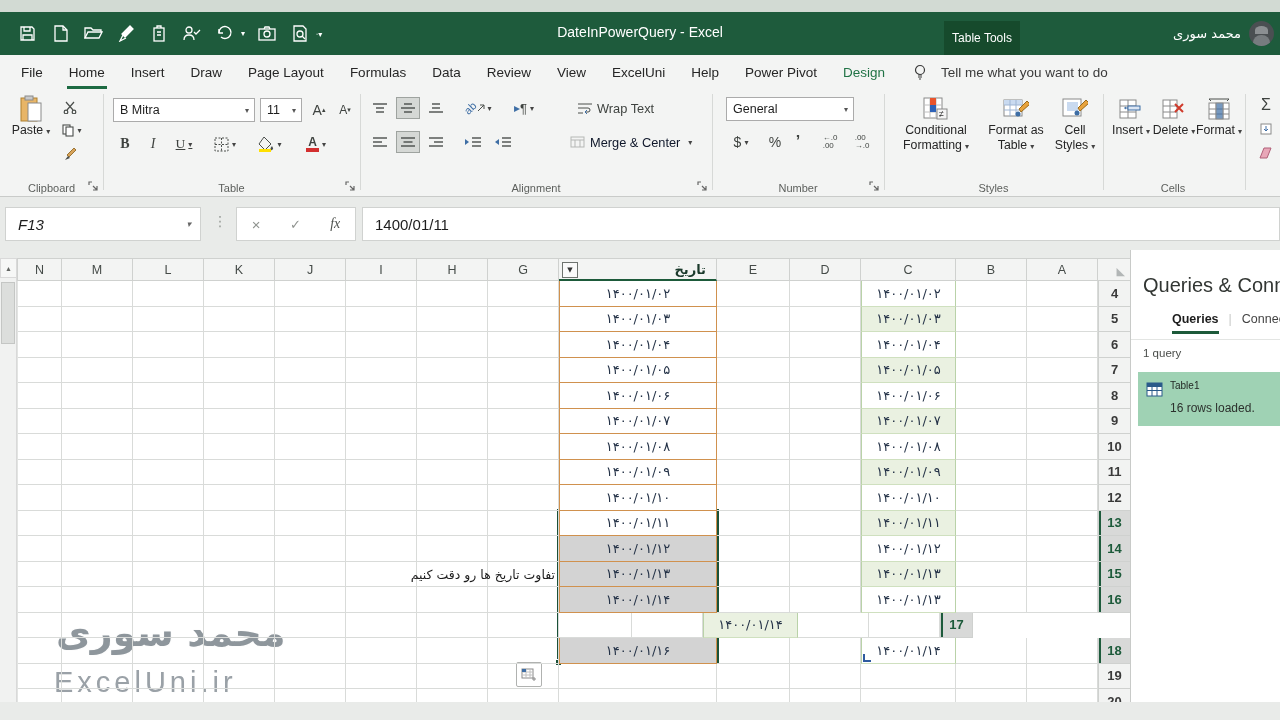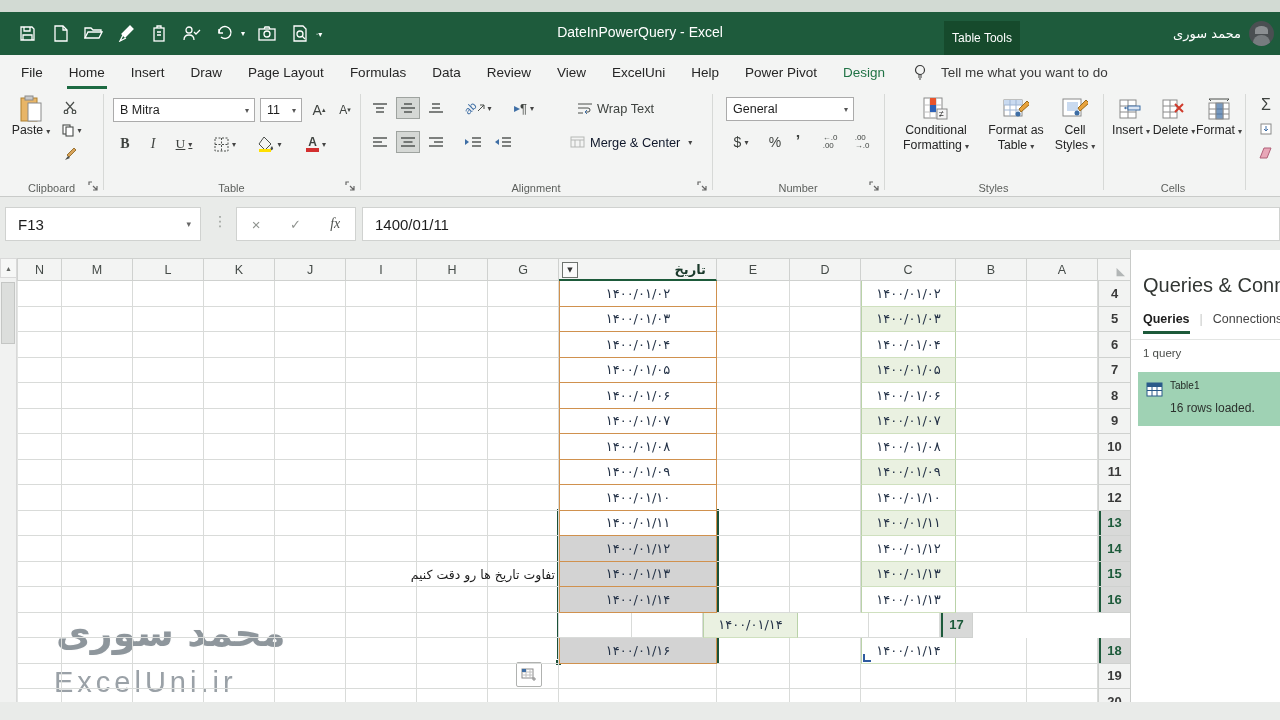--- a/index.html
+++ b/index.html
@@ -42,21 +42,21 @@
 .mini { position:absolute; display:flex; align-items:center; justify-content:center; color:#3e423f; }
 .selbox { background:#d5d8d5; border:1px solid #9ea39f; }
 .bars line { stroke:#4a4e4b; stroke-width:1.4; }
 .grayed { color:#0f172a;align-items:center; }
 .bigbtn { position:absolute; top:6px; display:flex; flex-direction:column; align-items:center; font-size:12.3px; line-height:15px; text-align:center; color:#262626; }
 .bigbtn .bicon { height:28px; display:flex; align-items:center; }
 
 
 #formulabar { position:absolute; left:0; top:197px; width:1280px; height:53px; background:#e9ebe9; }
 #namebox { position:absolute; left:5px; top:10px; width:196px; height:34px; background:#fff; border:1px solid #d0d2d0;
-  font-size:15px; color:#1d1d1d; display:flex; align-items:center; padding-left:12px; }
+  font-size:15px; color:#1d1d1d; display:flex; align-items:center; padding-left:12px;font-style:italic; }
 #namebox .dd { position:absolute; right:9px; font-size:9px; color:#666; }
 #fb-dots { position:absolute; left:213px; top:16px; color:#979b98; font-size:14px; letter-spacing:0; }
 #fxbox { position:absolute; left:236px; top:10px; width:120px; height:34px; background:#fff; border:1px solid #d0d2d0;
   display:flex; align-items:center; justify-content:space-around; color:#8f938f; }
 #fxbox .fx { font-family:"Liberation Serif",serif; font-style:italic; color:#4e524e; font-size:14px; }
 #formula-input { position:absolute; left:362px; top:10px; width:918px; height:34px; background:#fff; border:1px solid #d0d2d0;
   font-size:15px; color:#1d1d1d; display:flex; align-items:center; padding-left:12px; }
 
 
 #sheet { position:absolute; left:0; top:250px; width:1130px; height:452px; background:#fff; overflow:hidden; }
@@ -99,21 +99,21 @@
 #watermark-name { position:absolute; left:38px; top:330px; font-size:38px; font-weight:700; color:#8e969c; direction:rtl;
   font-family:"DejaVu Sans",sans-serif; text-shadow:1px 1px 0 #fdfdfd,-1px -1px 0 #fdfdfd; pointer-events:none; }
 #watermark-site { position:absolute; left:36px; top:385px; font-size:29px; color:#9aa1a7; letter-spacing:4px;
   text-shadow:1px 1px 0 #fdfdfd; pointer-events:none; }
 
 
 #panel { position:absolute; left:1130px; top:250px; width:150px; height:452px; background:#fff; border-left:1px solid #c8cac8; overflow:hidden; }
 #panel-title { position:absolute; left:12px; top:24px; font-size:20px; color:#323633; white-space:nowrap; }
 #panel-tabs { position:absolute; left:12px; top:62px; display:flex; align-items:flex-start; gap:10px; font-size:12.5px; color:#444; }
 .ptab { padding-bottom:8px; position:relative; white-space:nowrap; }
-.ptab.active { font-weight:bold; color:#1d1d1d; }
+.ptab.active { font-weight:bold; color:#1d1d1d;margin-left:29px; }
 .ptab.active::after { content:''; position:absolute; left:0; right:0; bottom:0; height:3px; background:#1d5a3a; }
 .ptab-div { color:#c8cac8; }
 #panel-sep { position:absolute; left:0; top:89px; width:150px; height:1px; background:#e3e5e3; }
 #query-count { position:absolute; left:12px; top:97px; font-size:11.5px; color:#4a4d4a; }
 #query-item { position:absolute; left:7px; top:122px; width:143px; height:54px; background:#9fd2b4; }
 #query-icon { position:absolute; left:8px; top:10px; }
 #query-name { position:absolute; left:32px; top:8px; font-size:10px; color:#1f2421; }
 #query-status { position:absolute; left:32px; top:29px; font-size:12px; color:#2c312d; }
 
 #bottom-strip { position:absolute; left:0; top:702px; width:1280px; height:18px; background:#e9ebe9; }

